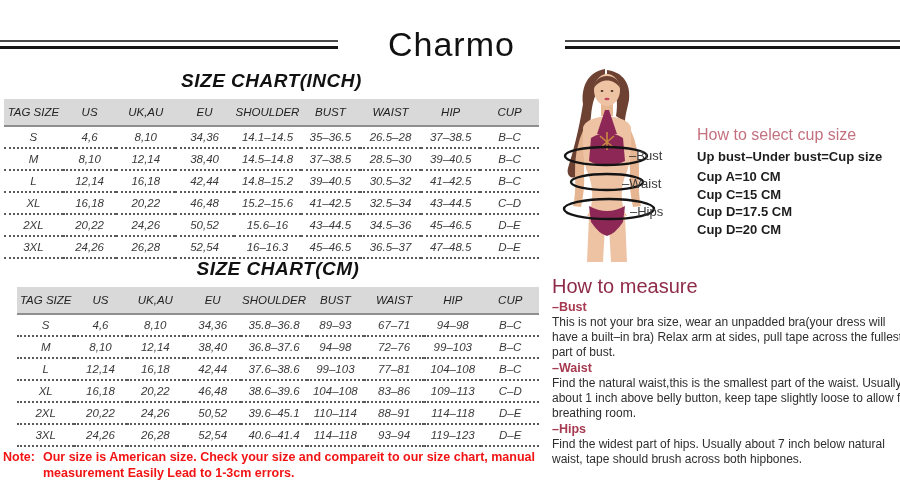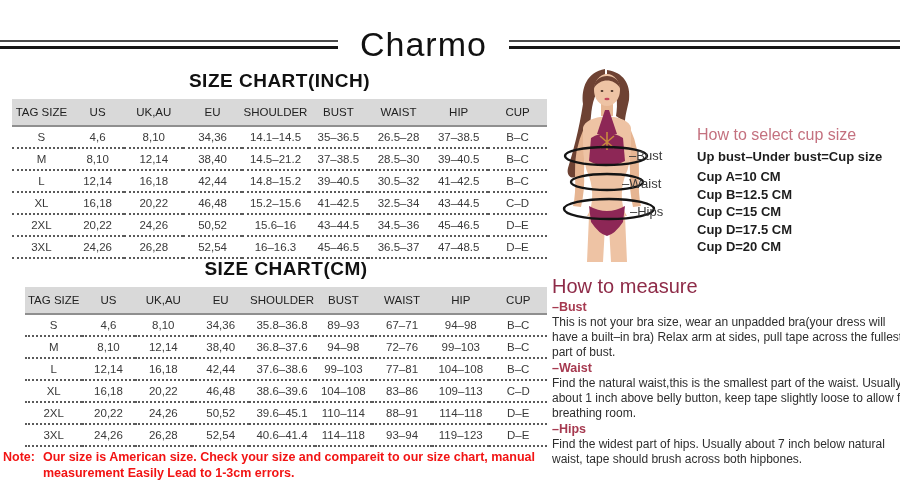--- a/index.html
+++ b/index.html
@@ -3,28 +3,28 @@
 <meta charset="utf-8">
 <style>
   * { margin:0; padding:0; box-sizing:border-box; }
   html,body { background:#fff; }
   .canvas {
     position:relative; width:900px; height:500px; background:#fff;
     font-family:"Liberation Sans", sans-serif; color:#222; overflow:hidden;
   }
 
   
-  .brand-row { position:absolute; top:22px; left:0; right:0; height:44px; display:flex; align-items:center; }
+  .brand-row { position:absolute; top:22px; left:0; right:0; height:44px; display:flex; align-items:center;gap:28px; }
   .dline { height:9px; border-top:2px solid #4a4a4a; border-bottom:3px solid var(--line_dark,#161616); }
   .dline.left  { flex:0 0 338px; }
   .dline.right { flex:1; }
   .brand { font-size:34px; letter-spacing:1px; color:#111; margin:0 22px; white-space:nowrap; }
 
   
-  .chart-block { position:absolute; left:12px; width:535px; }
+  .chart-block { position:absolute; left:4px; width:535px;font-style:italic; }
   .chart-block.inch { top:70px; }
   .chart-block.cm   { top:258px;padding-left:13px; }
   .chart-title { text-align:center; font-size:19px; font-weight:bold; letter-spacing:.5px; color:#111; margin-bottom:7px; }
   table.size-table { width:100%; border-collapse:collapse; table-layout:fixed; font-size:11.5px; }
   table.size-table th {
     background:var(--header_gray,#d9d9d9); font-weight:400; color:#222;
     padding:7px 0 7px; border-bottom:2px solid #8f8f8f;
   }
   table.size-table td {
     text-align:center; color:#3a3a3a; padding:4px 0 4px;
@@ -101,21 +101,21 @@
             <td>35–36.5</td>
             <td>26.5–28</td>
             <td>37–38.5</td>
             <td>B–C</td>
           </tr>
           <tr>
             <td>M</td>
             <td>8,10</td>
             <td>12,14</td>
             <td>38,40</td>
-            <td>14.5–21.2</td>
+            <td>14.5–14.8</td>
             <td>37–38.5</td>
             <td>28.5–30</td>
             <td>39–40.5</td>
             <td>B–C</td>
           </tr>
           <tr>
             <td>L</td>
             <td>12,14</td>
             <td>16,18</td>
             <td>42,44</td>
@@ -287,21 +287,20 @@
   </div>
   <span class="fig-label bust">–Bust</span>
   <span class="fig-label waist">–Waist</span>
   <span class="fig-label hips">–Hips</span>
 
   <div class="cup-box">
     <div class="cup-title">How to select cup size</div>
     <div class="cup-formula">Up bust–Under bust=Cup size</div>
     <div class="cup-lines">
         <div class="cup-line">Cup A=10 CM</div>
-        <div class="cup-line">Cup B=12.5 CM</div>
         <div class="cup-line">Cup C=15 CM</div>
         <div class="cup-line">Cup D=17.5 CM</div>
         <div class="cup-line">Cup D=20 CM</div>
       </div>
   </div>
 
   <div class="measure-box">
     <div class="measure-title">How to measure</div>
     <div class="measure-body">
         <div class="m-label">–Bust</div>

